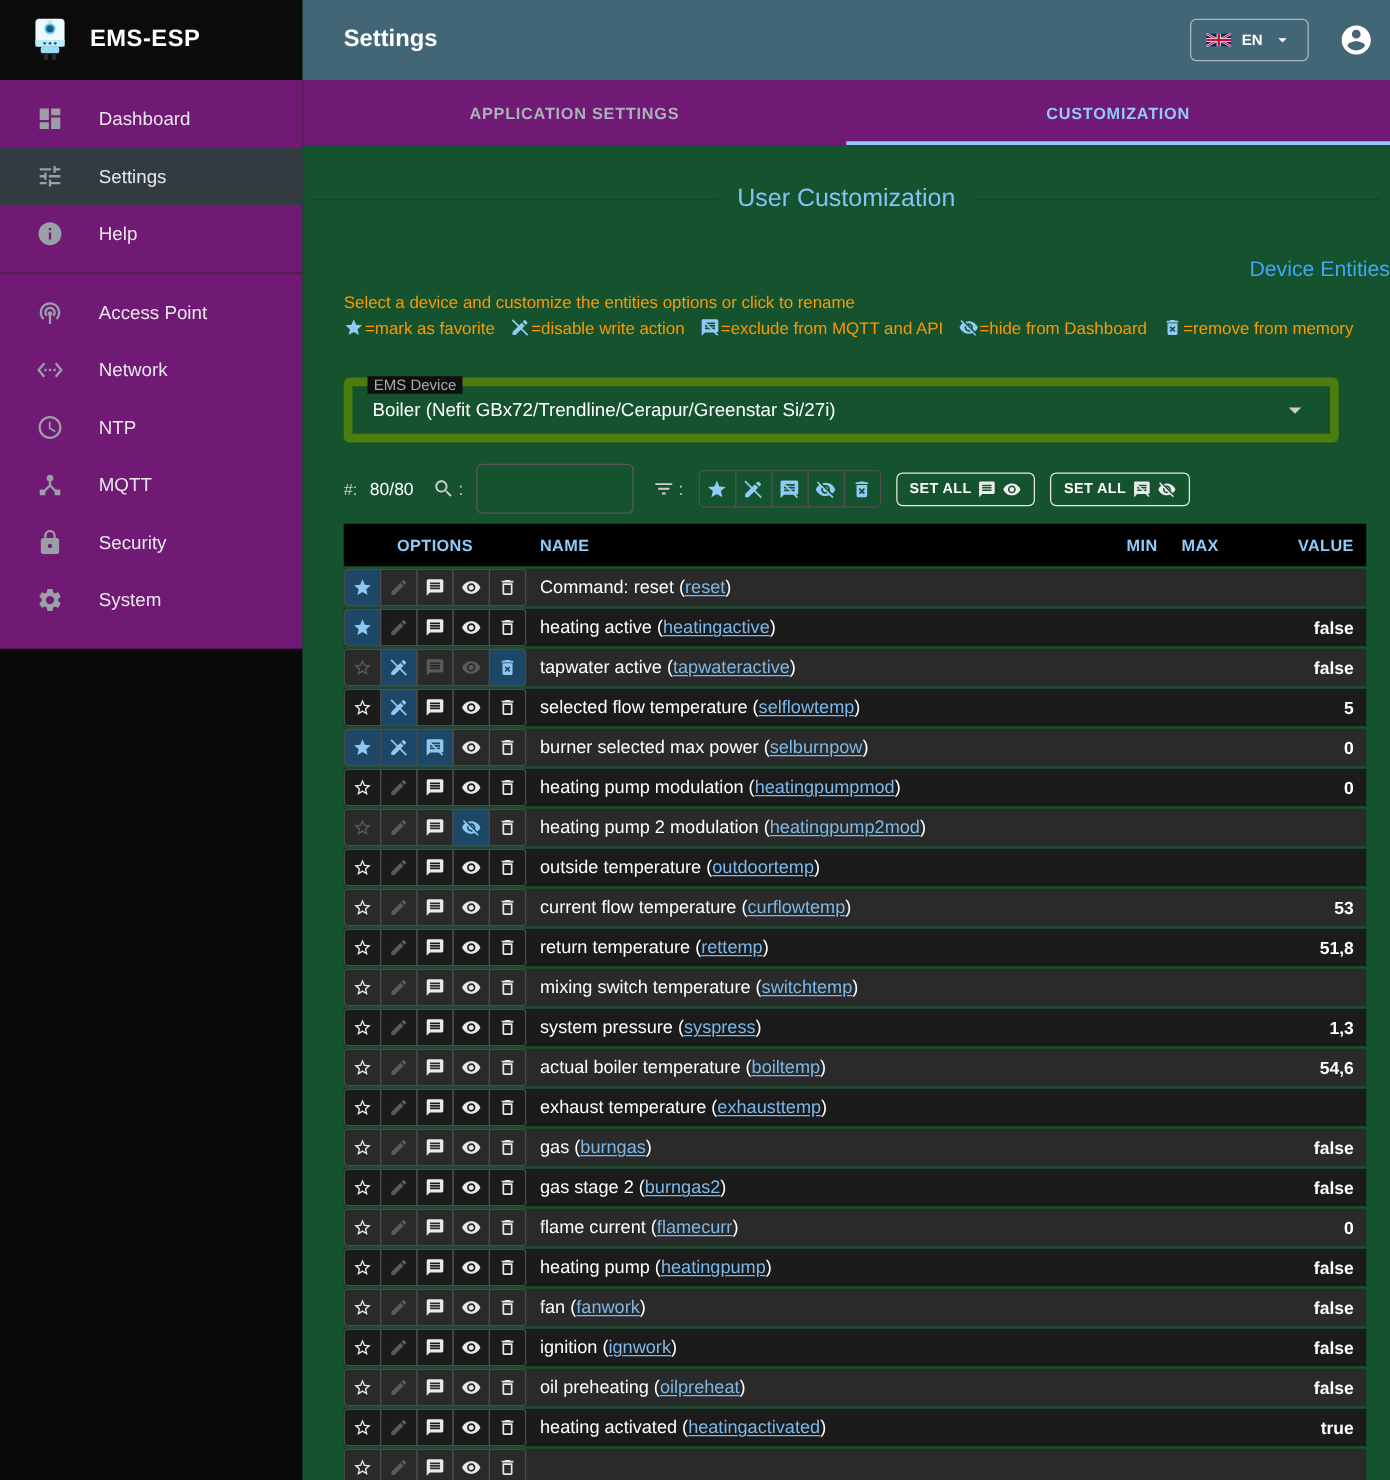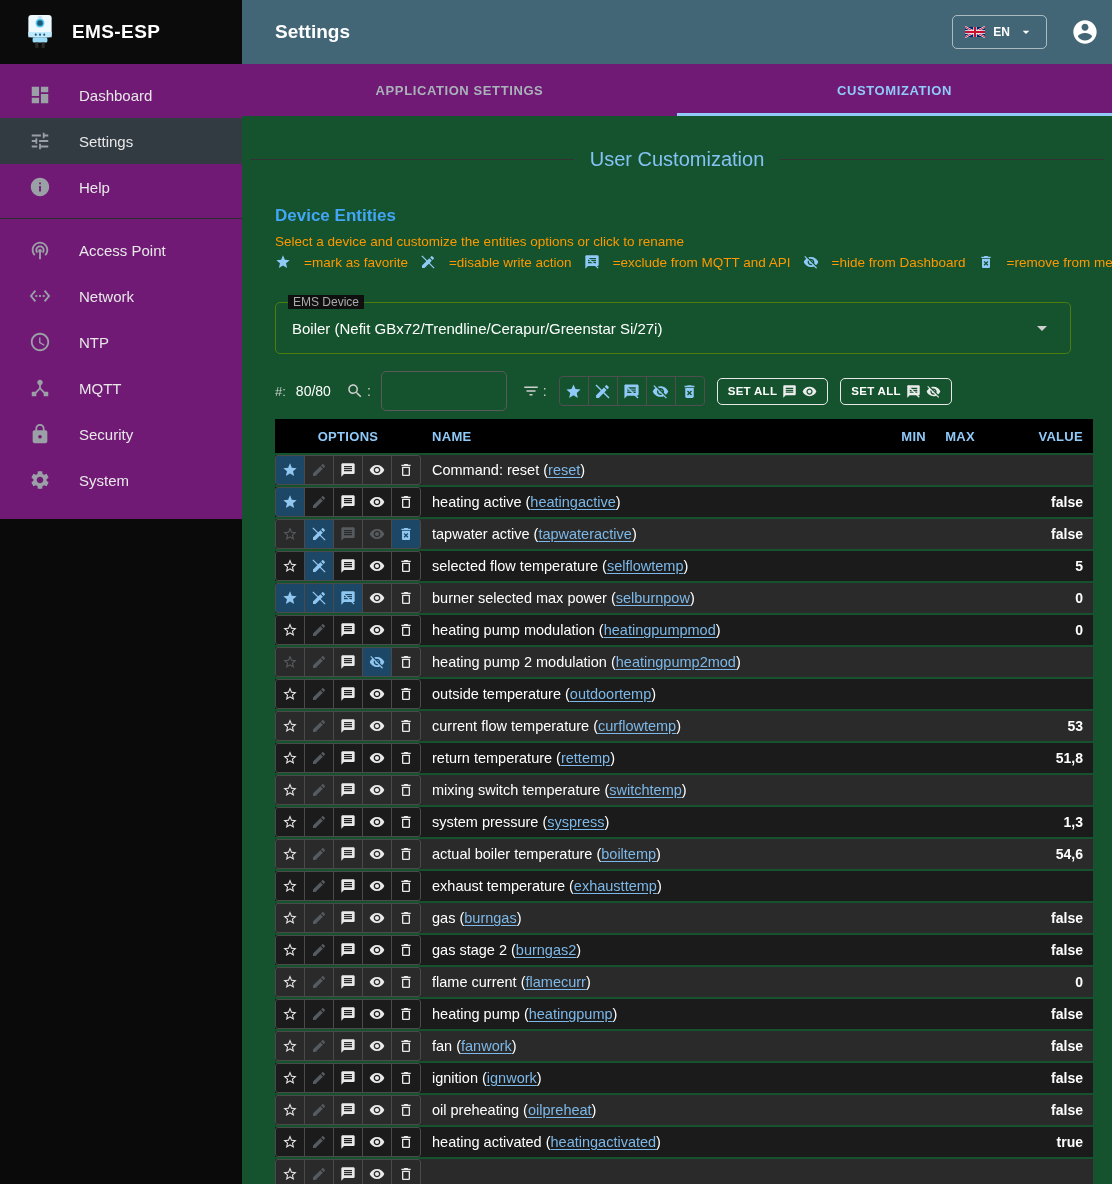--- a/index.html
+++ b/index.html
@@ -30,27 +30,27 @@
   .tab { width:50%; display:flex; align-items:center; justify-content:center; font-size:13px; font-weight:bold; letter-spacing:.6px; color:#aab2b9; position:relative; cursor:pointer; }
   .tab.active { color:#90caf9; }
   .tab.active::after { content:""; position:absolute; bottom:0; left:0; right:0; height:3px; background:#90caf9; }
 
   
   .content { position:absolute; left:242px; top:116px; width:870px; height:1068px; background:#14532d; overflow:hidden; }
 
   .divider-title { display:flex; align-items:center; gap:16px; margin:30px 8px 0 8px; color:#85c2f5; font-size:20px; height:26px; }
   .divider-title::before, .divider-title::after { content:""; flex:1; height:1px; background:#333; }
 
-  .section-head { color:#42a5f5; font-size:17px; font-weight:bold; margin:34px 0 0 33px; }
+  .section-head { color:#42a5f5; font-size:17px; font-weight:normal; margin:34px 0 0 33px;text-align:right; }
   .instruction { color:#ff9800; font-size:13.5px; margin:8px 0 0 33px; }
   .legend { display:flex; align-items:center; gap:12px; margin:5px 0 0 33px; color:#ff9800; font-size:13.5px; white-space:nowrap; }
-  .legend-item { display:flex; align-items:center; gap:13px; }
+  .legend-item { display:flex; align-items:center; gap:1px; }
   .legend-item svg { width:16px; height:16px; fill:#90caf9; }
 
-  .select-field { position:relative; margin:32px 19px 0 33px; width:796px; height:52px; border:1px solid #4d7c0f; border-radius:5px; display:flex; align-items:center; padding:4px 16px; color:#fff; font-size:15px; cursor:pointer; }
+  .select-field { position:relative; margin:32px 19px 0 33px; width:796px; height:52px; border:7px solid #4d7c0f; border-radius:5px; display:flex; align-items:center; padding:4px 16px; color:#fff; font-size:15px; cursor:pointer; }
   .select-label { position:absolute; top:-8px; left:12px; background:#0f0f0f; padding:0 5px; font-size:12px; color:#ababab; }
   .select-caret svg { width:24px; height:24px; fill:#cfcfcf; }
   .select-caret { margin-left:auto; }
 
   .toolbar { display:flex; align-items:center; margin:17px 0 0 33px; height:40px; }
   .count-prefix { color:#cfcfcf; font-size:13px; }
   .count { color:#fff; font-weight:normal; font-size:14px; margin-left:10px; }
   .tool-ic { margin-left:15px; }
   .tool-ic svg { width:18px; height:18px; fill:#cfcfcf; }
   .tool-colon { color:#cfcfcf; font-size:14px; margin-left:3px; }

